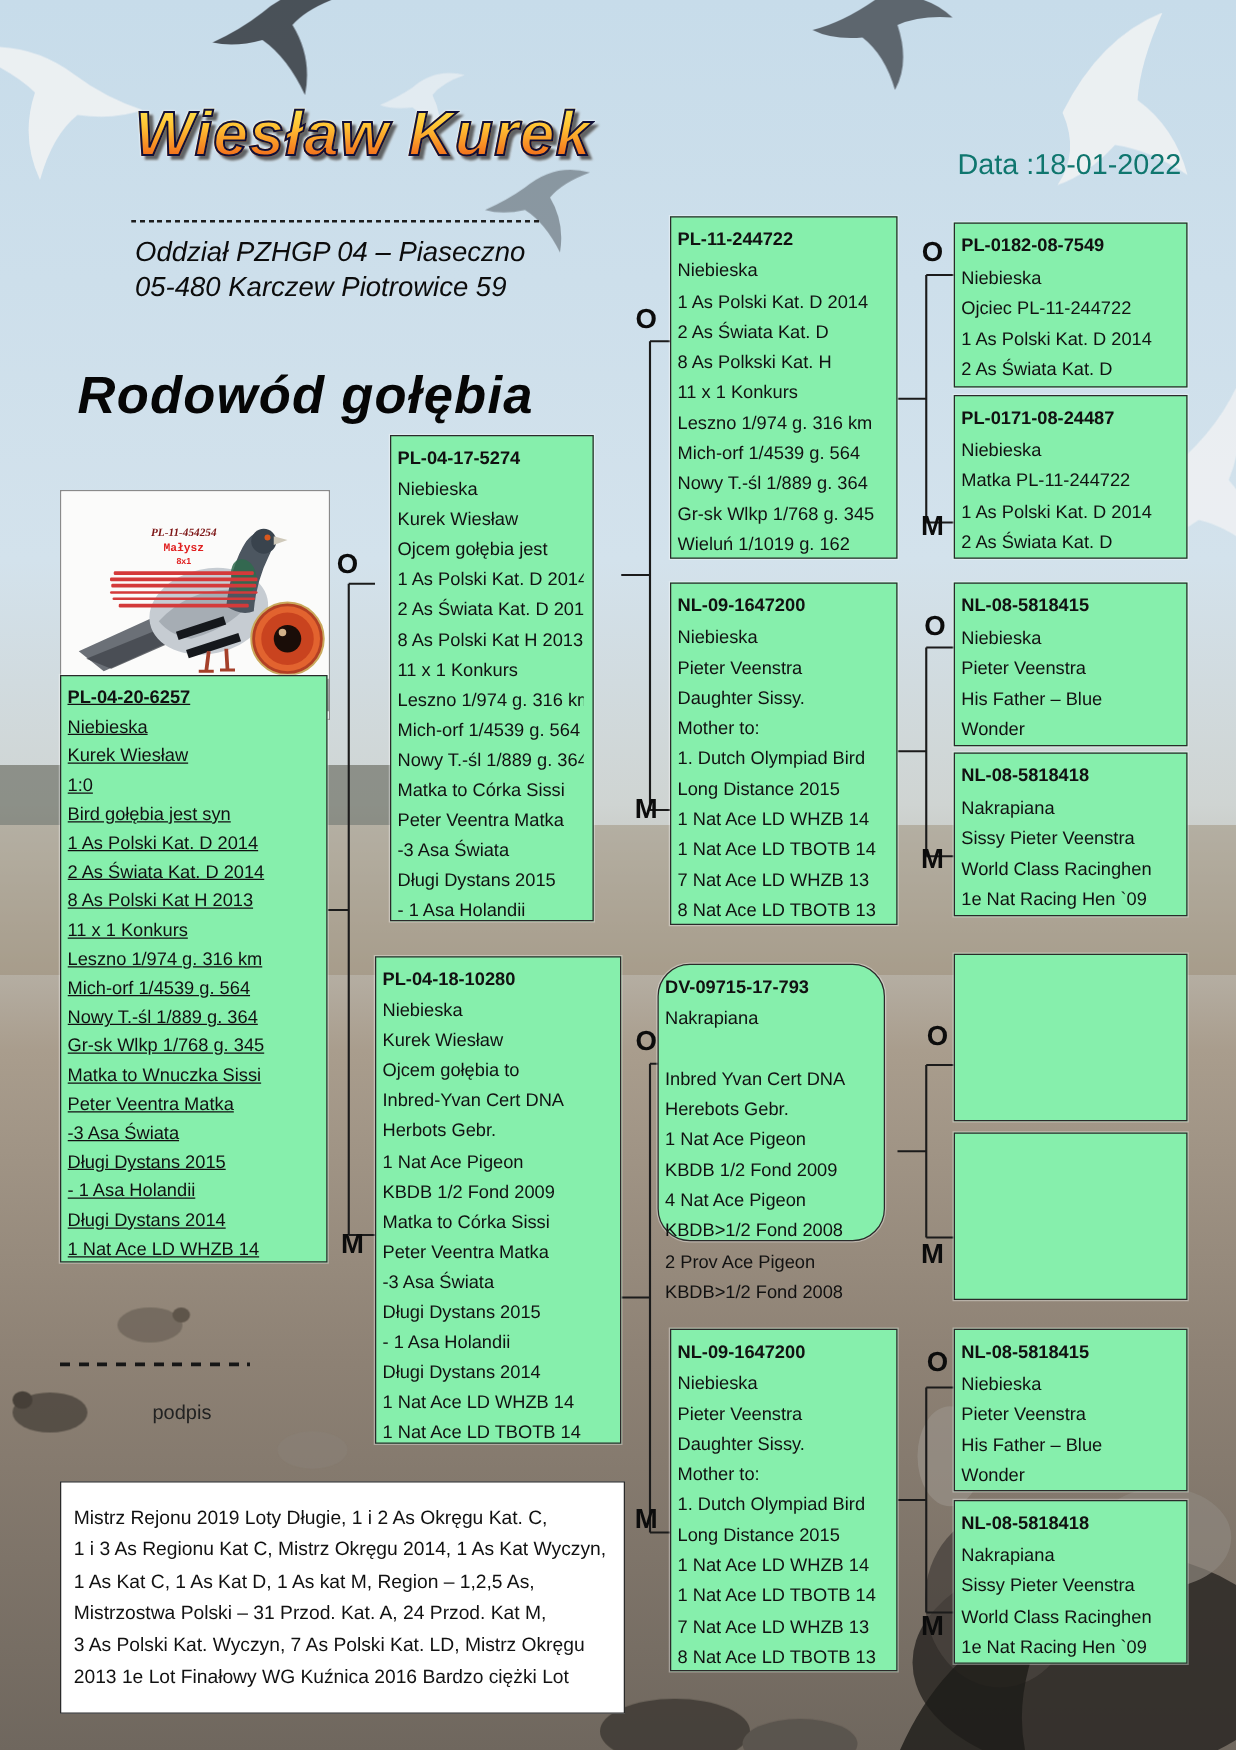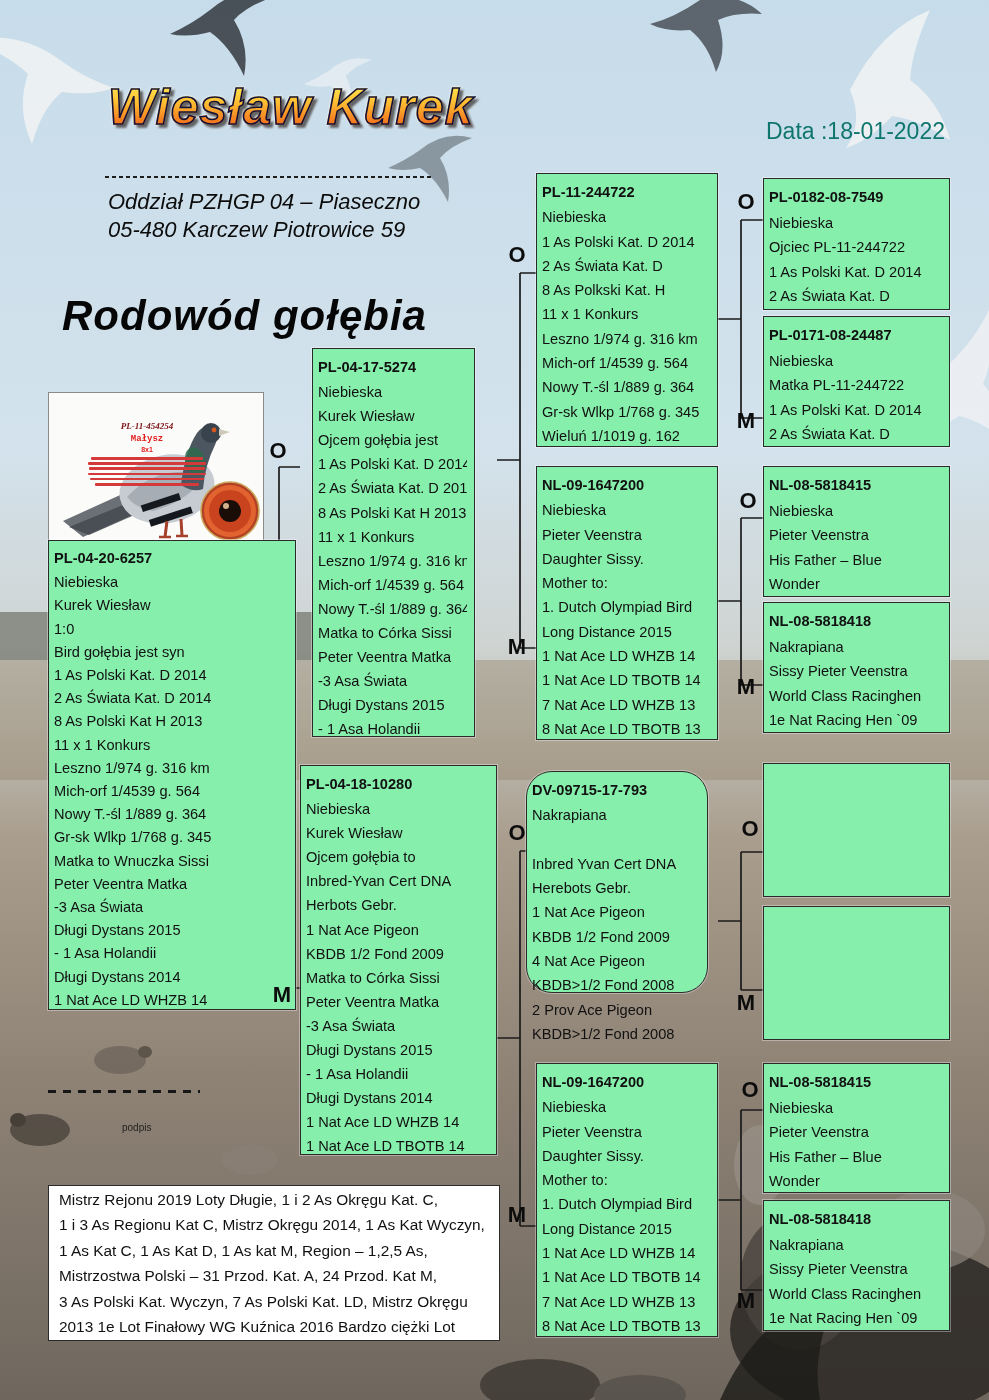--- a/index.html
+++ b/index.html
@@ -43,22 +43,22 @@
   .photo .redlines{position:absolute;left:26px;top:64px;width:144px;}
   .photo .redlines i{display:block;height:2.6px;margin:0 auto 2.6px auto;background:#d43a3a;border-radius:1px;}
   .photo .pfoot{position:absolute;left:0;bottom:6px;width:214px;height:26px;background:linear-gradient(180deg,#3a3a3a,#141414);}
   .photo .pfoot .own{position:absolute;right:6px;top:3px;text-align:left;color:#efefef;font-size:5.5px;line-height:6.5px;}
   .photo .pfoot .dashes{position:absolute;left:6px;top:5px;width:52px;}
   .photo .pfoot .dashes i{display:block;height:2px;background:#cfcfcf;margin-bottom:3px;}
 
   
   .sig-line{left:48px;top:1090px;width:152px;height:3.4px;
         background:repeating-linear-gradient(90deg,#161616 0 8px,transparent 8px 15px);}
-  .podpis{left:122px;top:1122px;font-size:10px;color:#222;}
-  .achv{left:48px;top:1185px;width:452px;background:#fff;border:1.6px solid #2a2a2a;padding:1px 10px;box-sizing:border-box;color:#111;}
+  .podpis{left:122px;top:1122px;font-size:16px;color:#222;}
+  .achv{left:48px;top:1185px;width:452px;background:#fff;border:1.6px solid #2a2a2a;padding:16px 10px;box-sizing:border-box;color:#111;}
   .achv .bline{font-size:15.4px;line-height:25.4px;white-space:nowrap;}
 </style>
 </head>
 <body>
 
 <div id="page">
 
   <svg class="bglayer" viewBox="0 0 989 1400" preserveAspectRatio="none">
     <defs>
       <linearGradient id="sky" x1="0" y1="0" x2="0" y2="1">
@@ -177,21 +177,21 @@
         <path d="M3,12 q8,-10 20,-8 q-8,4 -11,8 q4,4 3,8 q-4,-5 -8,-6 z" fill="#d9a8c8"></path>
       </svg>
       <div class="own">
         <div>Właściciel</div>
         <div>Wiesław Kurek</div>
         <i style="display:block;width:34px;height:2px;background:#cfcfcf;margin-top:1px"></i>
       </div>
     </div>
   </div>
 
-  <div class="abs pbox c1" style="left:48px;top:540px;width:248px;height:470px;">
+  <div class="abs pbox c1" style="left:48px;top:540px;width:214px;height:470px;text-decoration:underline;">
     <div class="ring">PL-04-20-6257</div>
     <div>
         <div class="bline">Niebieska</div>
         <div class="bline">Kurek Wiesław</div>
         <div class="bline">1:0</div>
         <div class="bline">Bird gołębia jest syn</div>
         <div class="bline">1 As Polski Kat. D 2014</div>
         <div class="bline">2 As Świata Kat. D 2014</div>
         <div class="bline">8 As Polski Kat H 2013</div>
         <div class="bline">11 x 1 Konkurs</div>

